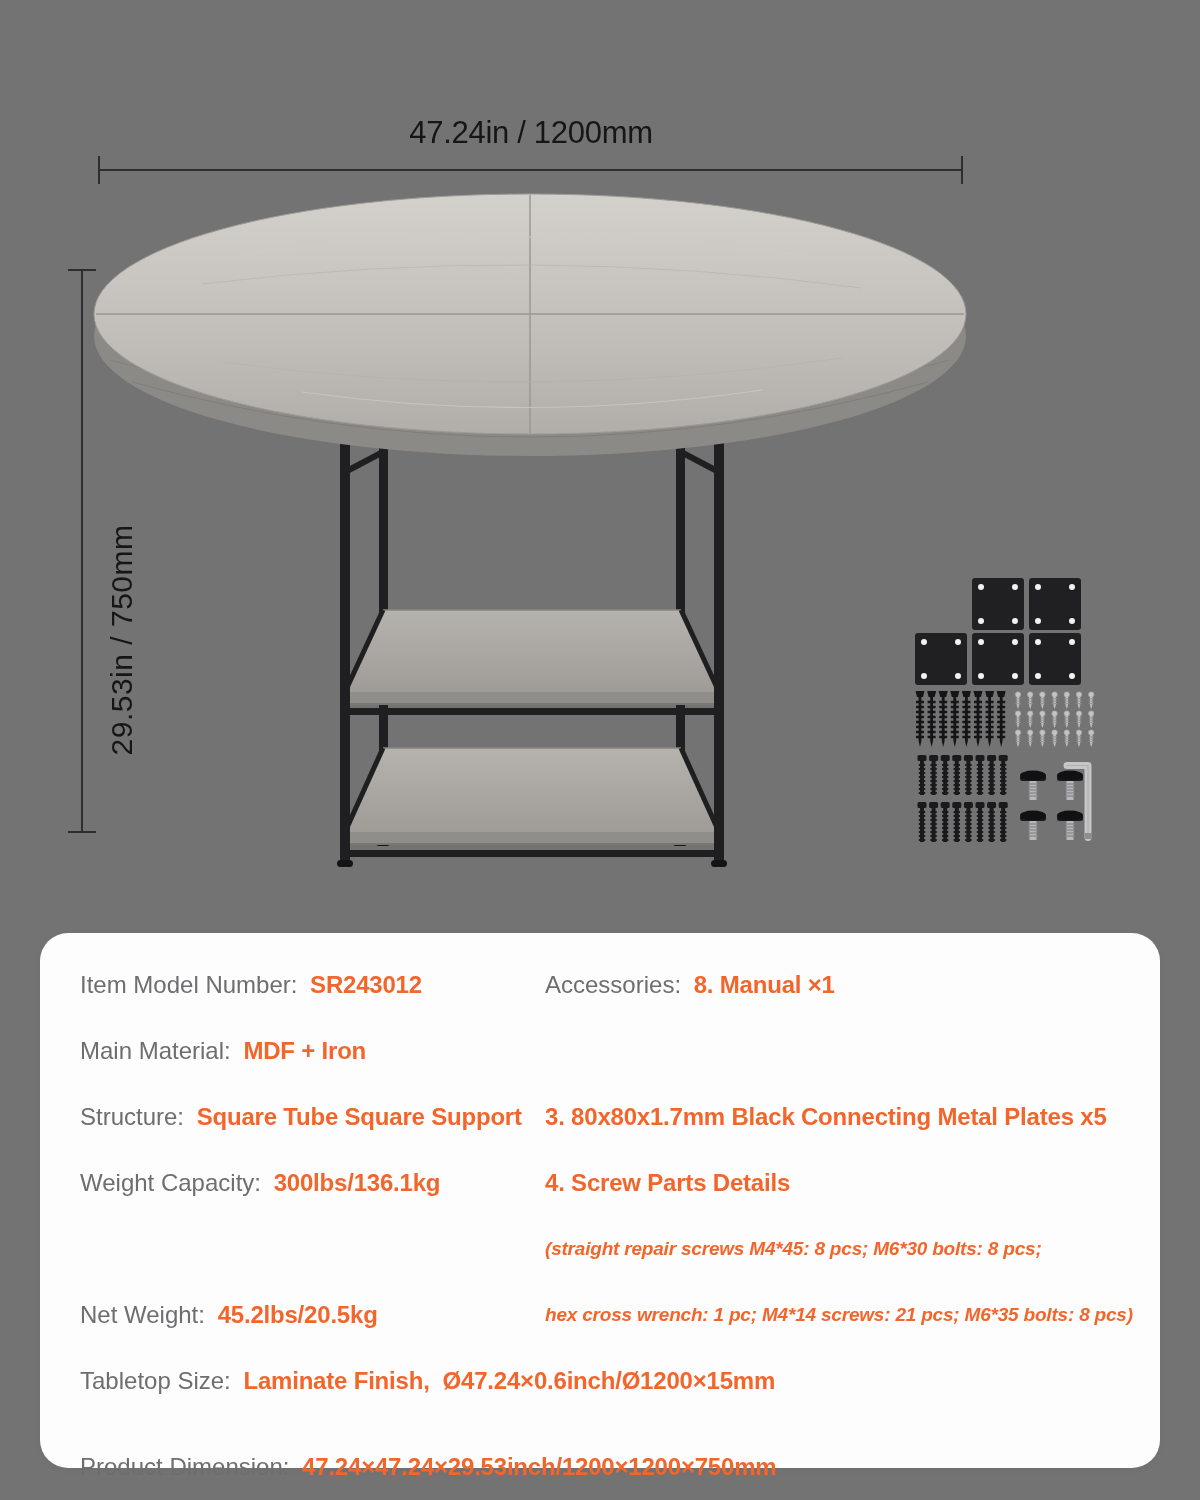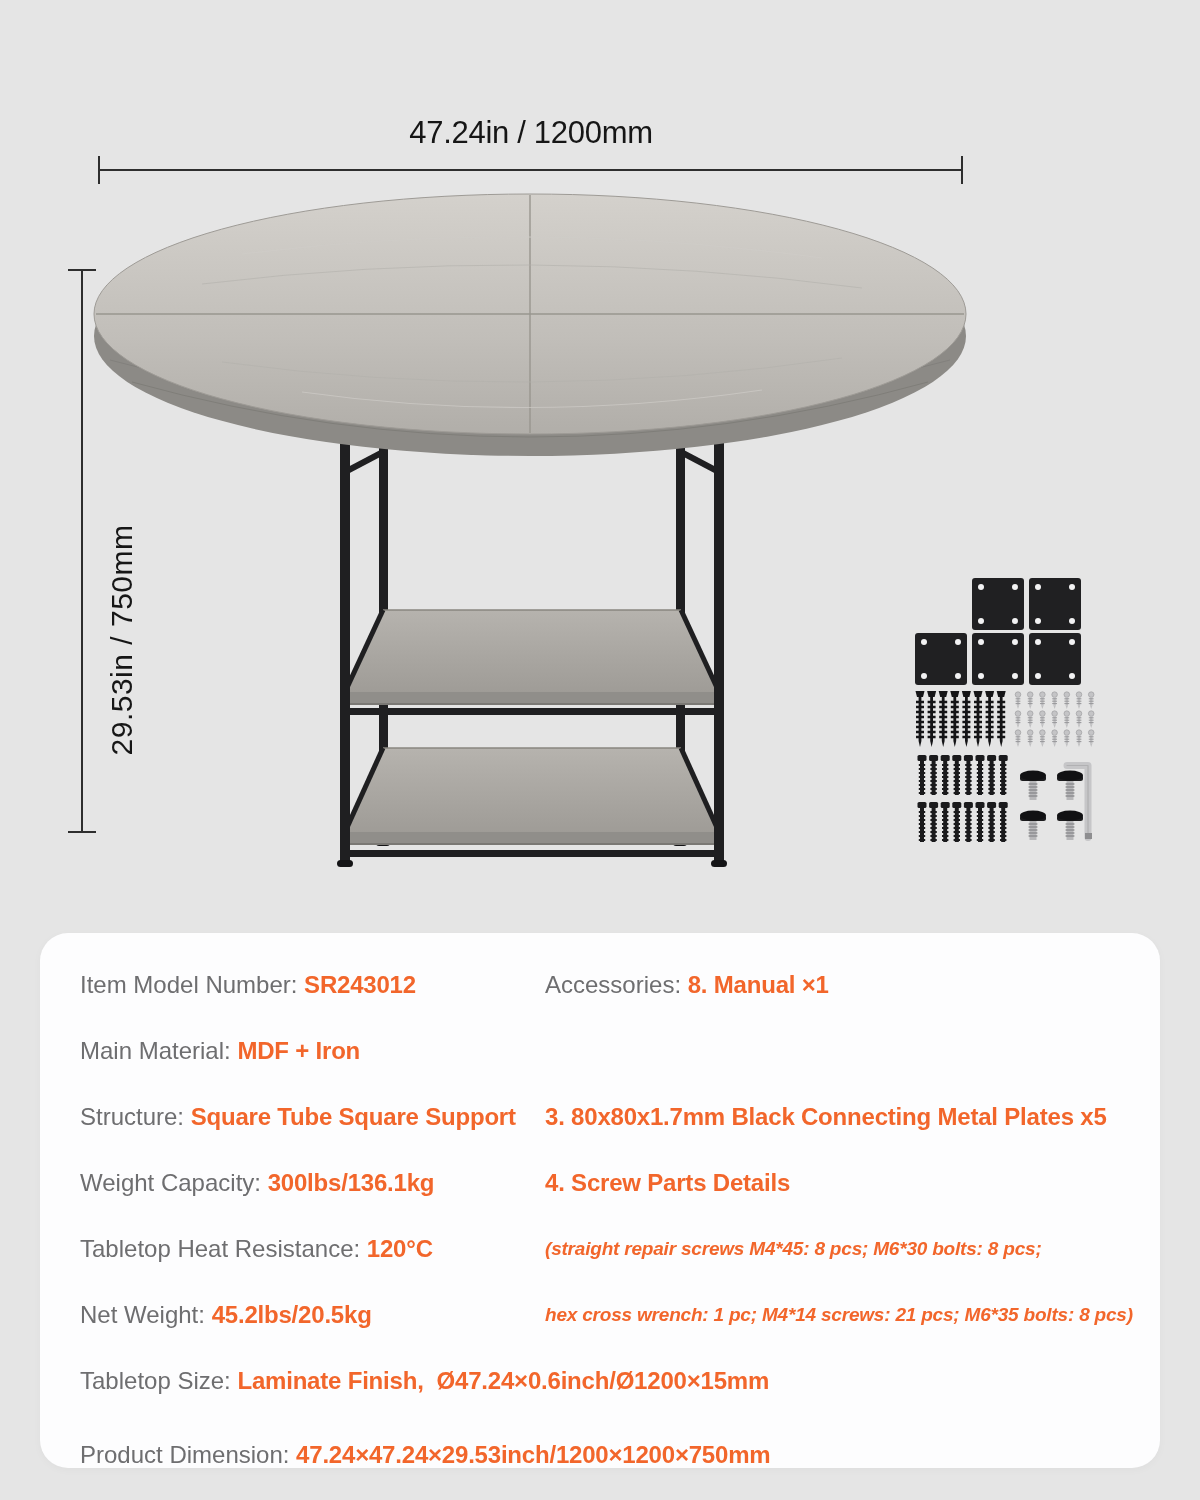--- a/index.html
+++ b/index.html
@@ -1,46 +1,46 @@
 <!DOCTYPE html>
 <html><head>
 <meta charset="utf-8">
 <style>
   html,body{margin:0;padding:0;}
   body{width:1200px;height:1500px;font-family:"Liberation Sans","DejaVu Sans",sans-serif;}
-  #canvas{position:relative;width:1200px;height:1500px;background:#e5e5e5;overflow:hidden;}
+  #canvas{position:relative;width:1200px;height:1500px;background:#737373;overflow:hidden;}
 
   
   .dim-label{position:absolute;color:#161616;font-size:31px;letter-spacing:-0.3px;white-space:nowrap;}
   #dim-w-label{left:531px;top:133px;transform:translate(-50%,-50%);}
   #dim-h-label{left:122px;top:640px;transform:translate(-50%,-50%) rotate(-90deg);font-size:30px;letter-spacing:0.5px;}
   .dim-line{position:absolute;background:#2e2e2e;}
   #dim-w-line{left:99px;top:169px;width:864px;height:2px;}
   #dim-w-tick-l{left:98px;top:156px;width:2px;height:28px;}
   #dim-w-tick-r{left:961px;top:156px;width:2px;height:28px;}
   #dim-h-line{left:81px;top:270px;width:2px;height:563px;}
   #dim-h-tick-t{left:68px;top:269px;width:28px;height:2px;}
   #dim-h-tick-b{left:68px;top:831px;width:28px;height:2px;}
 
   
   #table-art{position:absolute;left:92px;top:192px;width:880px;height:680px;}
   #hardware-art{position:absolute;left:895px;top:565px;width:210px;height:290px;}
 
   
   #spec-panel{position:absolute;left:40px;top:933px;width:1120px;height:535px;
     background:#fdfdfe;border-radius:28px;box-shadow:0 2px 8px rgba(0,0,0,0.03);}
-  .spec-row{position:absolute;height:36px;display:flex;align-items:center;}
+  .spec-row{position:absolute;height:36px;display:flex;align-items:center;gap:6px;}
   .spec-row span{white-space:pre;}
   .spec-row .lbl{font-size:24px;color:#6e6e70;}
   .spec-row .val{font-size:24px;color:#f2662b;font-weight:700;letter-spacing:-0.2px;}
   .sl{left:40px;}
   .sr{left:505px;text-align:center;}
   .small .val{font-size:19px;font-style:italic;}
   .t1{top:34px}.t2{top:100px}.t3{top:166px}.t4{top:232px}
-  .t5{top:298px}.t6{top:364px}.t7{top:430px}.t8{top:504px}
+  .t5{top:298px}.t6{top:364px}.t7{top:430px}.t8{top:516px}
 </style>
 </head>
 <body>
 
 <div id="canvas">
 
   <div class="dim-label" id="dim-w-label">47.24in / 1200mm</div>
   <div class="dim-line" id="dim-w-line"></div>
   <div class="dim-line" id="dim-w-tick-l"></div>
   <div class="dim-line" id="dim-w-tick-r"></div>
@@ -234,24 +234,20 @@
         <span class="val">Square Tube Square Support</span>
       </div>
     <div class="spec-row sl t2">
         <span class="lbl">Main Material: </span>
         <span class="val">MDF + Iron</span>
       </div>
     <div class="spec-row sl t4">
         <span class="lbl">Weight Capacity: </span>
         <span class="val">300lbs/136.1kg</span>
       </div>
-    <div class="spec-row sl t5">
-        <span class="lbl">Tabletop Heat Resistance: </span>
-        <span class="val">120°C</span>
-      </div>
     <div class="spec-row sl t6">
         <span class="lbl">Net Weight: </span>
         <span class="val">45.2lbs/20.5kg</span>
       </div>
     <div class="spec-row sl t7">
         <span class="lbl">Tabletop Size: </span>
         <span class="val">Laminate Finish,  Ø47.24×0.6inch/Ø1200×15mm</span>
       </div>
     <div class="spec-row sl t8">
         <span class="lbl">Product Dimension: </span>

